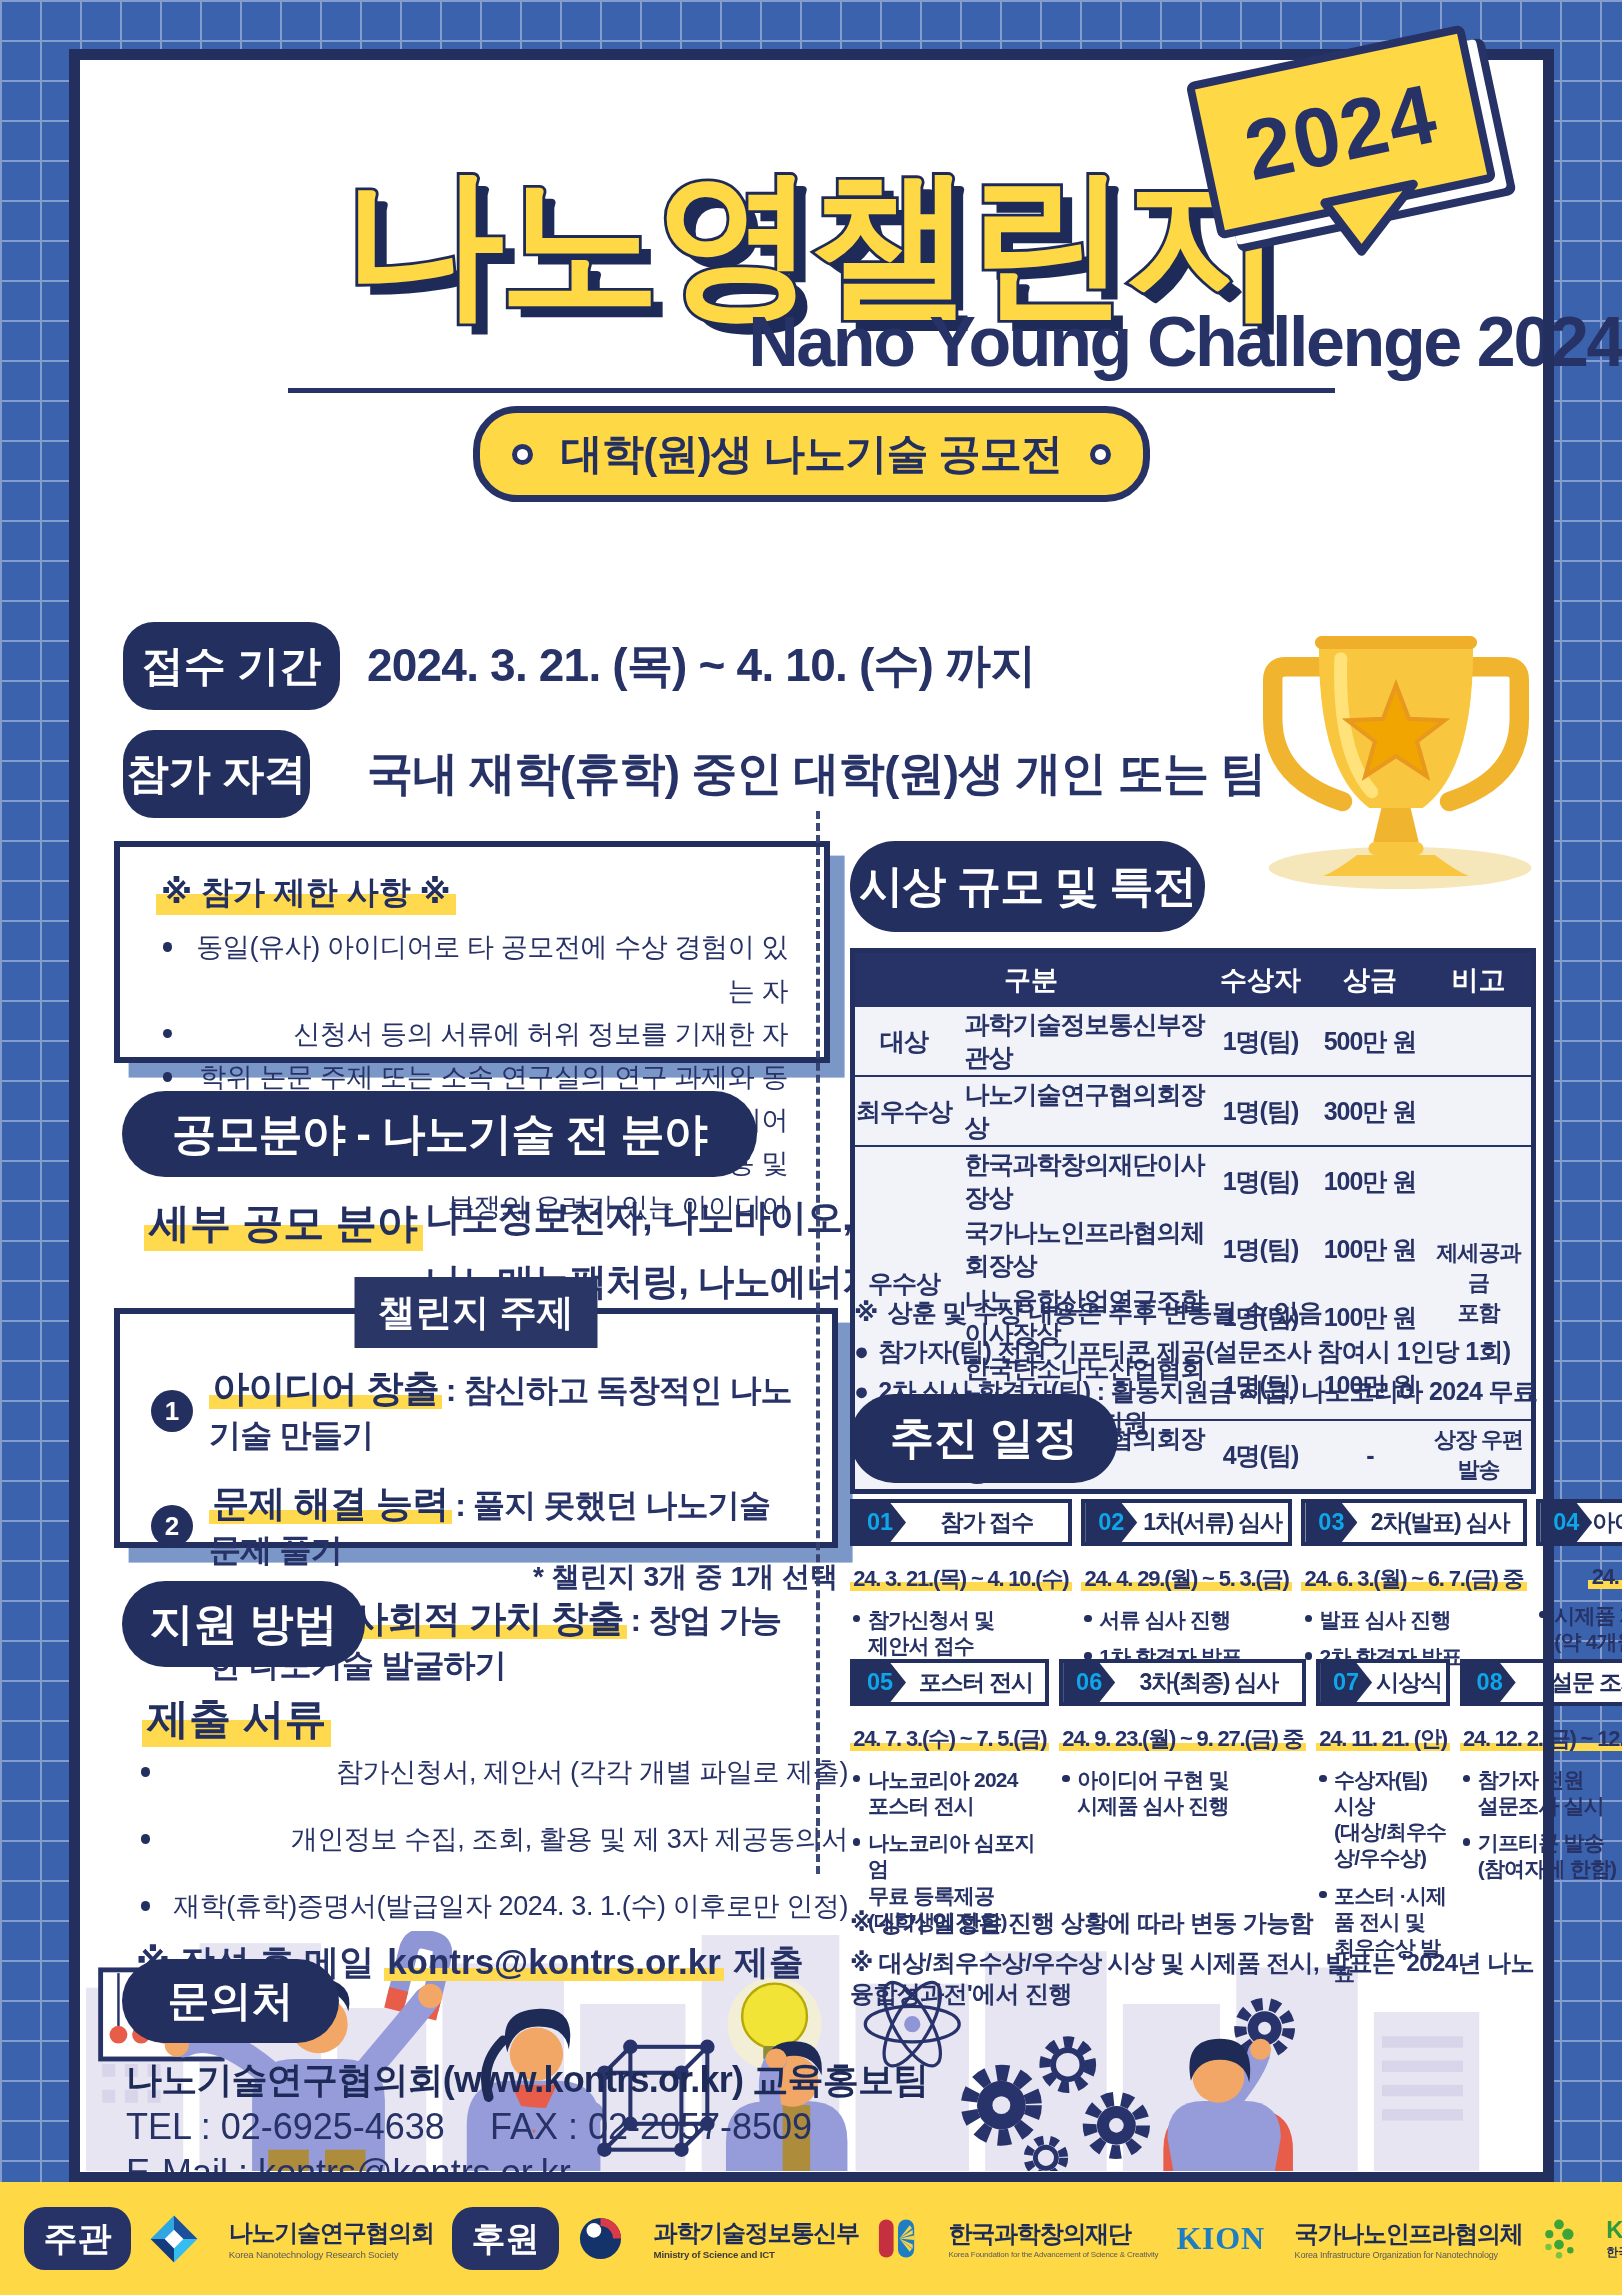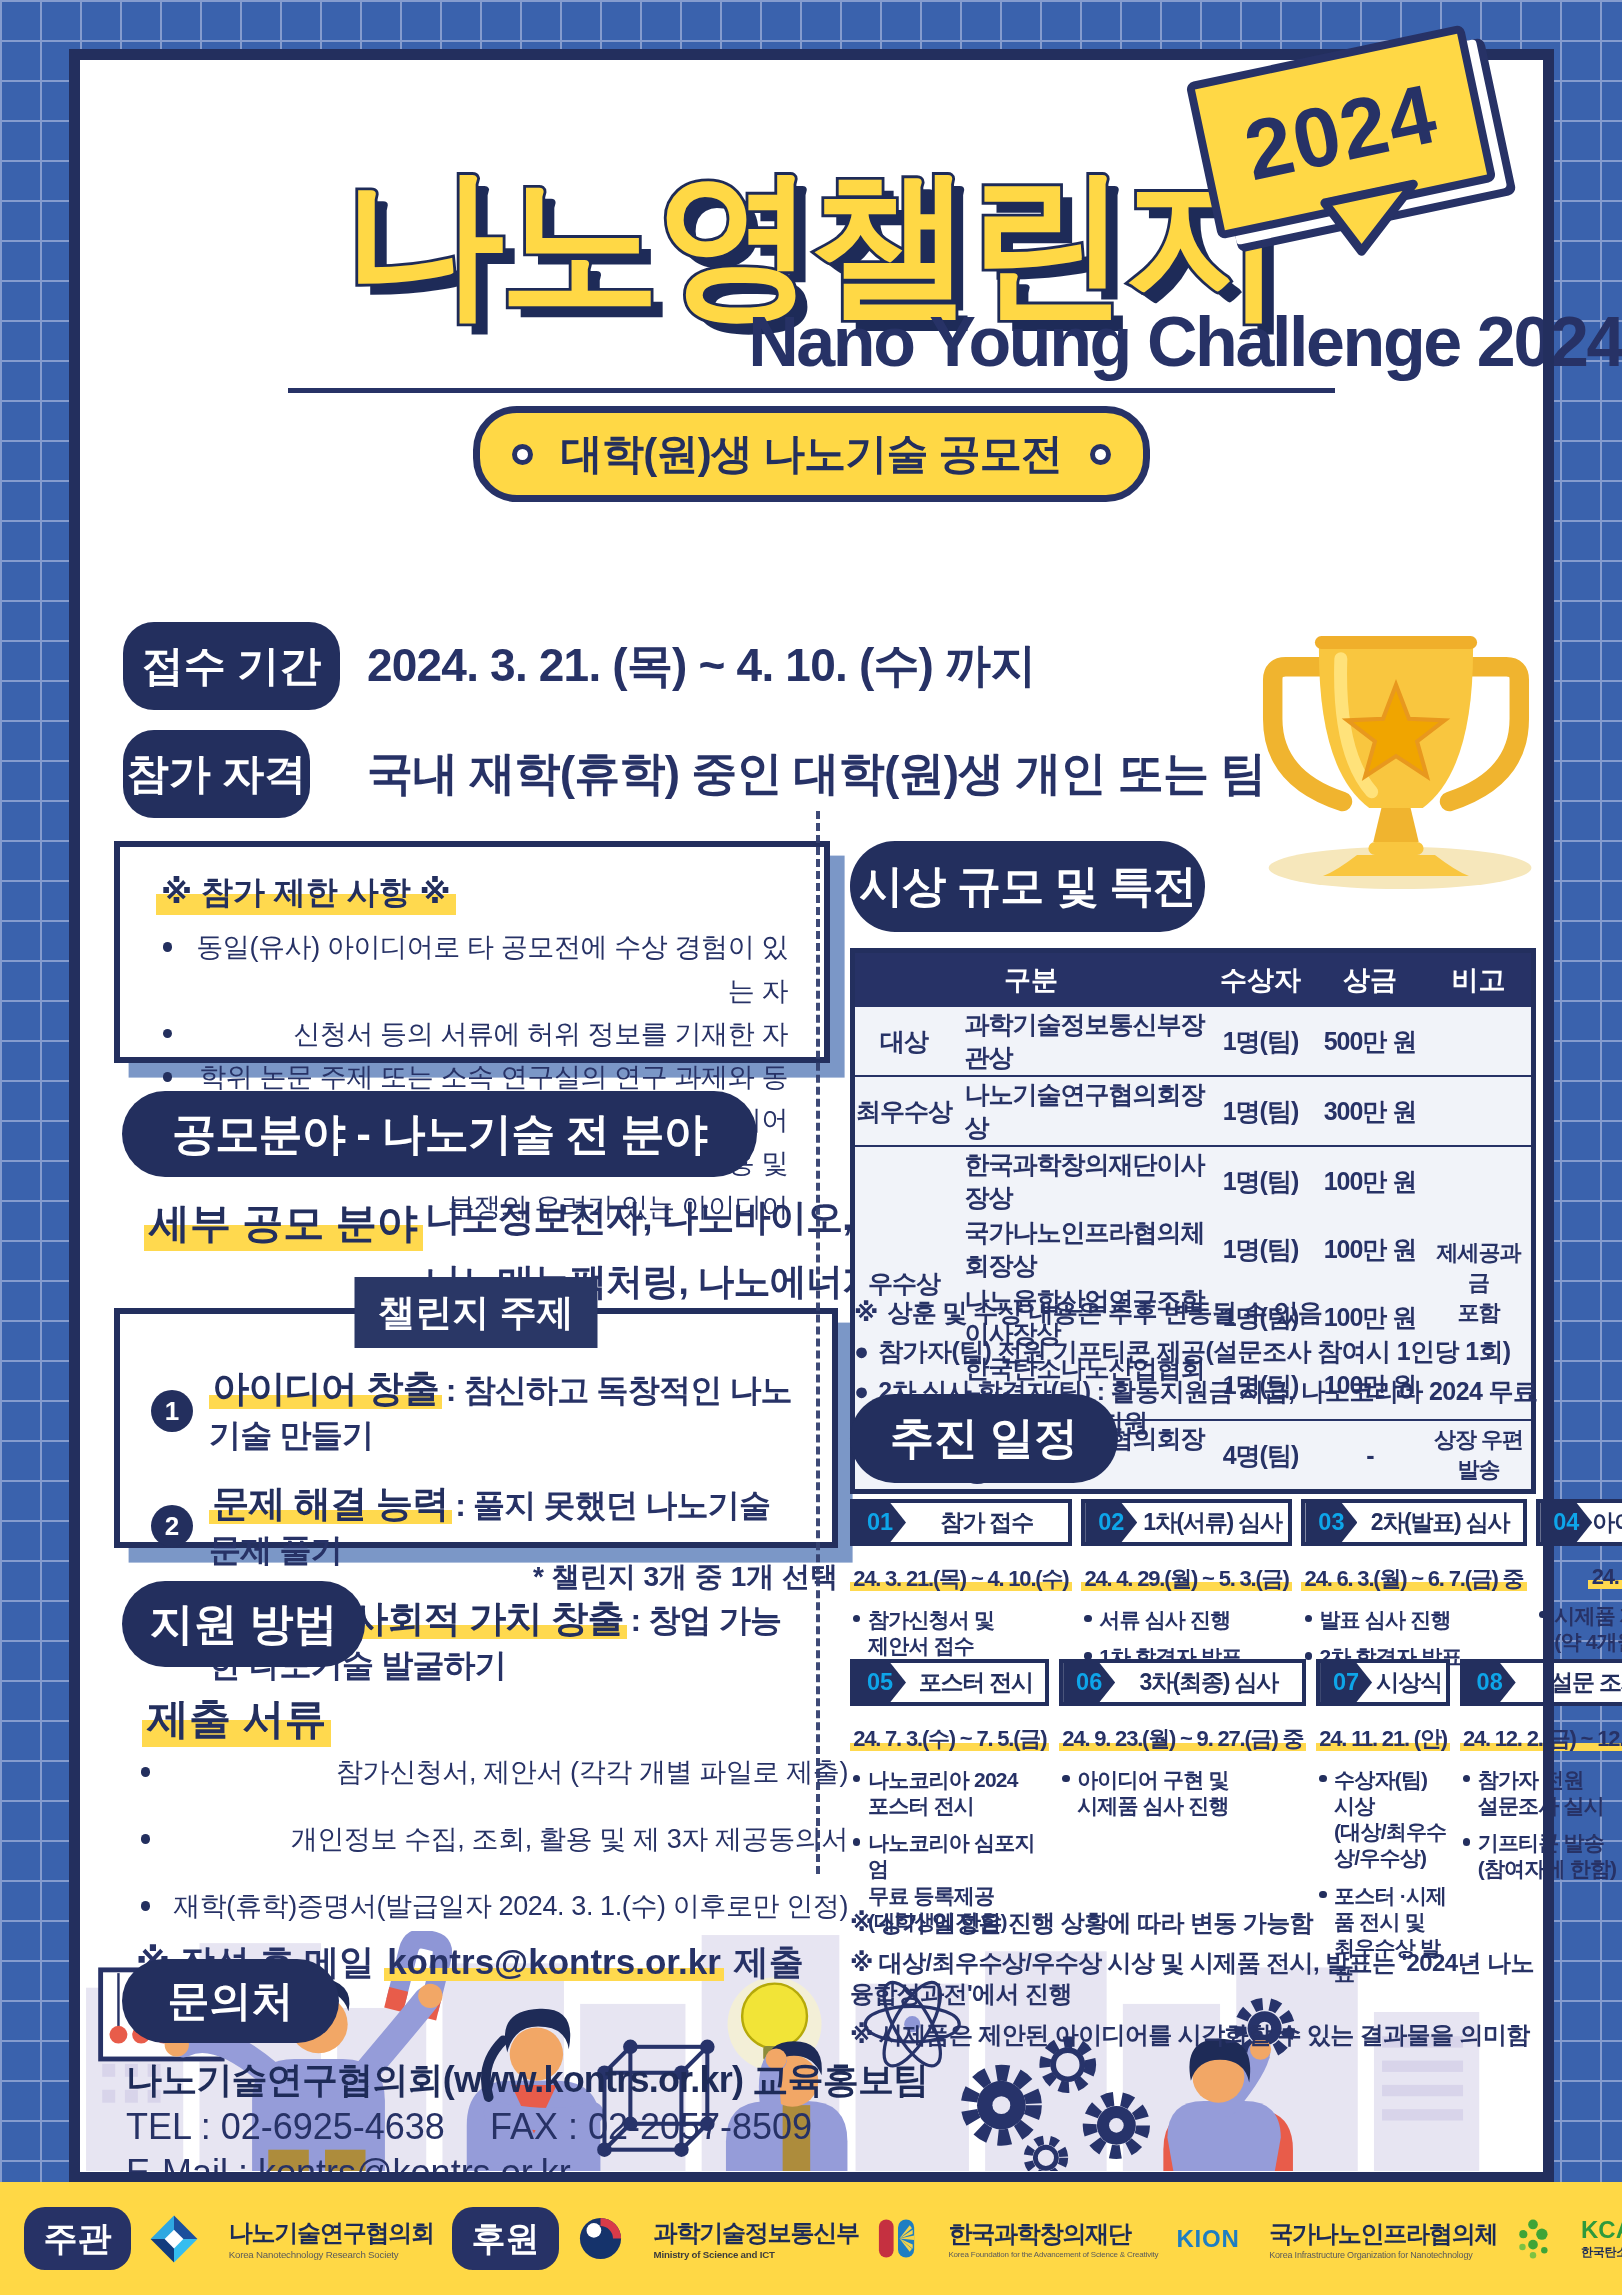--- a/index.html
+++ b/index.html
@@ -103,21 +103,21 @@
 
   
   .footer{position:absolute;left:0;bottom:0;width:1623px;height:113px;background:#FFD845;z-index:6;display:flex;align-items:center;padding:0 24px;box-sizing:border-box;gap:18px;}
   .role-pill{flex:0 0 auto;background:#273266;color:#fff;border-radius:21px;width:107px;height:63px;display:flex;align-items:center;justify-content:center;font-size:34px;font-weight:700;}
   .logo{flex:0 0 auto;display:flex;align-items:center;gap:9.7px;}
   .logo .tx{display:flex;flex-direction:column;justify-content:center;margin-left:20px;}
   .logo .nm{font-size:24px;font-weight:800;color:#1C2B57;letter-spacing:-1.2px;white-space:nowrap;}
   .logo .en{font-size:9.7px;font-weight:500;color:#5A5A5A;white-space:nowrap;letter-spacing:-0.2px;}
   .logo .en.b{font-weight:700;color:#3C3C3C;}
   .logo .en.navy{color:#1C2B57;font-weight:700;}
-  .kion-mark{font-size:24px;font-weight:800;color:#1F7EC2;letter-spacing:0.8px;}
+  .kion-mark{font-size:32px;font-weight:800;color:#1F7EC2;letter-spacing:0.8px;font-family:Liberation Serif, serif;}
   .kcania-nm{font-size:24px;font-weight:800;color:#2E9A3C;letter-spacing:0;}
 
   .hpill{position:absolute;background:#232F5E;color:#fff;display:flex;align-items:center;justify-content:center;font-weight:800;z-index:2;}
 </style>
 </head>
 <body>
 
 <div class="poster">
   <div class="card"></div>
 
@@ -528,21 +528,20 @@
           <li>참가자 전원
 설문조사 실시</li>
           <li>기프티콘 발송
 (참여자에 한함)</li>
         </ul>
       </div>
     </div>
   <div class="sched-notes" id="sched-notes">
       <div class="ln">※ 상기 일정은 진행 상황에 따라 변동 가능함</div>
       <div class="ln">※ 대상/최우수상/우수상 시상 및 시제품 전시, 발표는 '2024년 나노융합성과전'에서 진행</div>
-      <div class="ln">※ 시제품은 제안된 아이디어를 시각화할 수 있는 결과물을 의미함</div>
     </div>
 
   <div class="card-border"></div>
 
   <div class="footer">
     <div class="role-pill">주관</div>
     <div class="logo">
       <svg width="50" height="50" viewBox="0 0 64 64">
         <polygon points="32,2 62,32 32,32" fill="#1C4F9C"></polygon>
           <polygon points="32,2 2,32 32,32" fill="#2FA8E1"></polygon>

